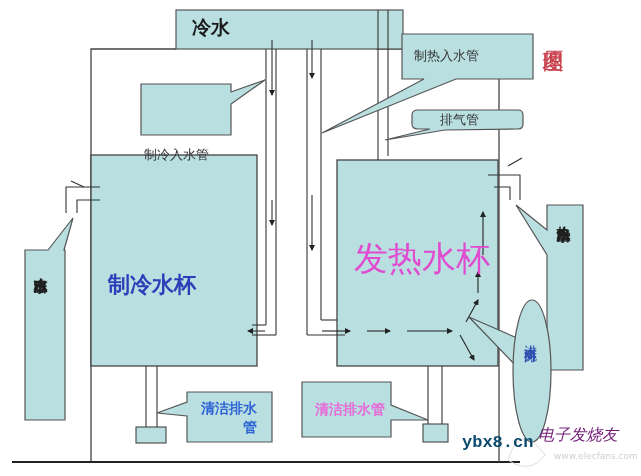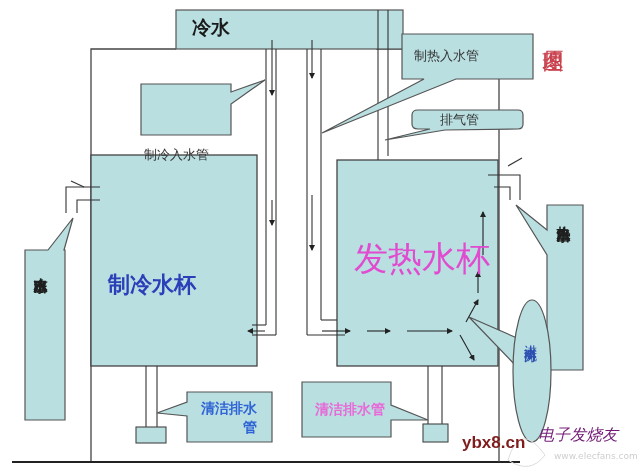--- a/index.html
+++ b/index.html
@@ -11,22 +11,22 @@
   .t-cold-title { left: 192px; top: 18px; font-size: 19px; font-weight: bold; color: #1a1a1a; }
   .t-callout { font-size: 13px; color: #333333; }
   .t-cold-cup { left: 108px; top: 226px; font-size: 22px; font-weight: bold; color: #2b3fb8; margin-top: 48px; }
   .t-hot-cup { left: 354px; top: 241px; font-size: 34px; color: #e04bd0; }
   .t-principle { left: 542px; top: 34px; font-size: 21px; color: #c9424e;
                  font-family: "DejaVu Serif", "Liberation Serif", serif; }
   .t-blue-bold { font-size: 14px; font-weight: bold; color: #2f64d6; }
   .t-pink-bold { font-size: 14px; font-weight: bold; color: #e86ad8; }
   .t-vert-dark { font-size: 14px; font-weight: bold; color: #1f1f1f; }
   .t-vert-blue { font-size: 13px; color: #2c4fb0; }
-  .wm1 { left: 462px; top: 434px; font-size: 17px; font-weight: bold; color: #7f1d1d;
-         font-family: Liberation Sans, sans-serif; }
+  .wm1 { left: 462px; top: 434px; font-size: 17px; font-weight: bold; color: #0c4a6e;
+         font-family: Liberation Mono, monospace; }
   .wm2 { left: 538px; top: 427px; font-size: 16px; font-style: italic; color: #701a75; }
   .wm3 { left: 554px; top: 452px; font-size: 9px; color: #cfcfcf; }
 </style>
 </head>
 <body>
 
 <svg class="diagram" width="641" height="476" viewBox="0 0 641 476">
   <defs>
     <marker id="ah" markerWidth="6" markerHeight="6" refX="5" refY="3" orient="auto" markerUnits="userSpaceOnUse">
       <path d="M0,0 L6,3 L0,6 z" fill="#222"></path>

